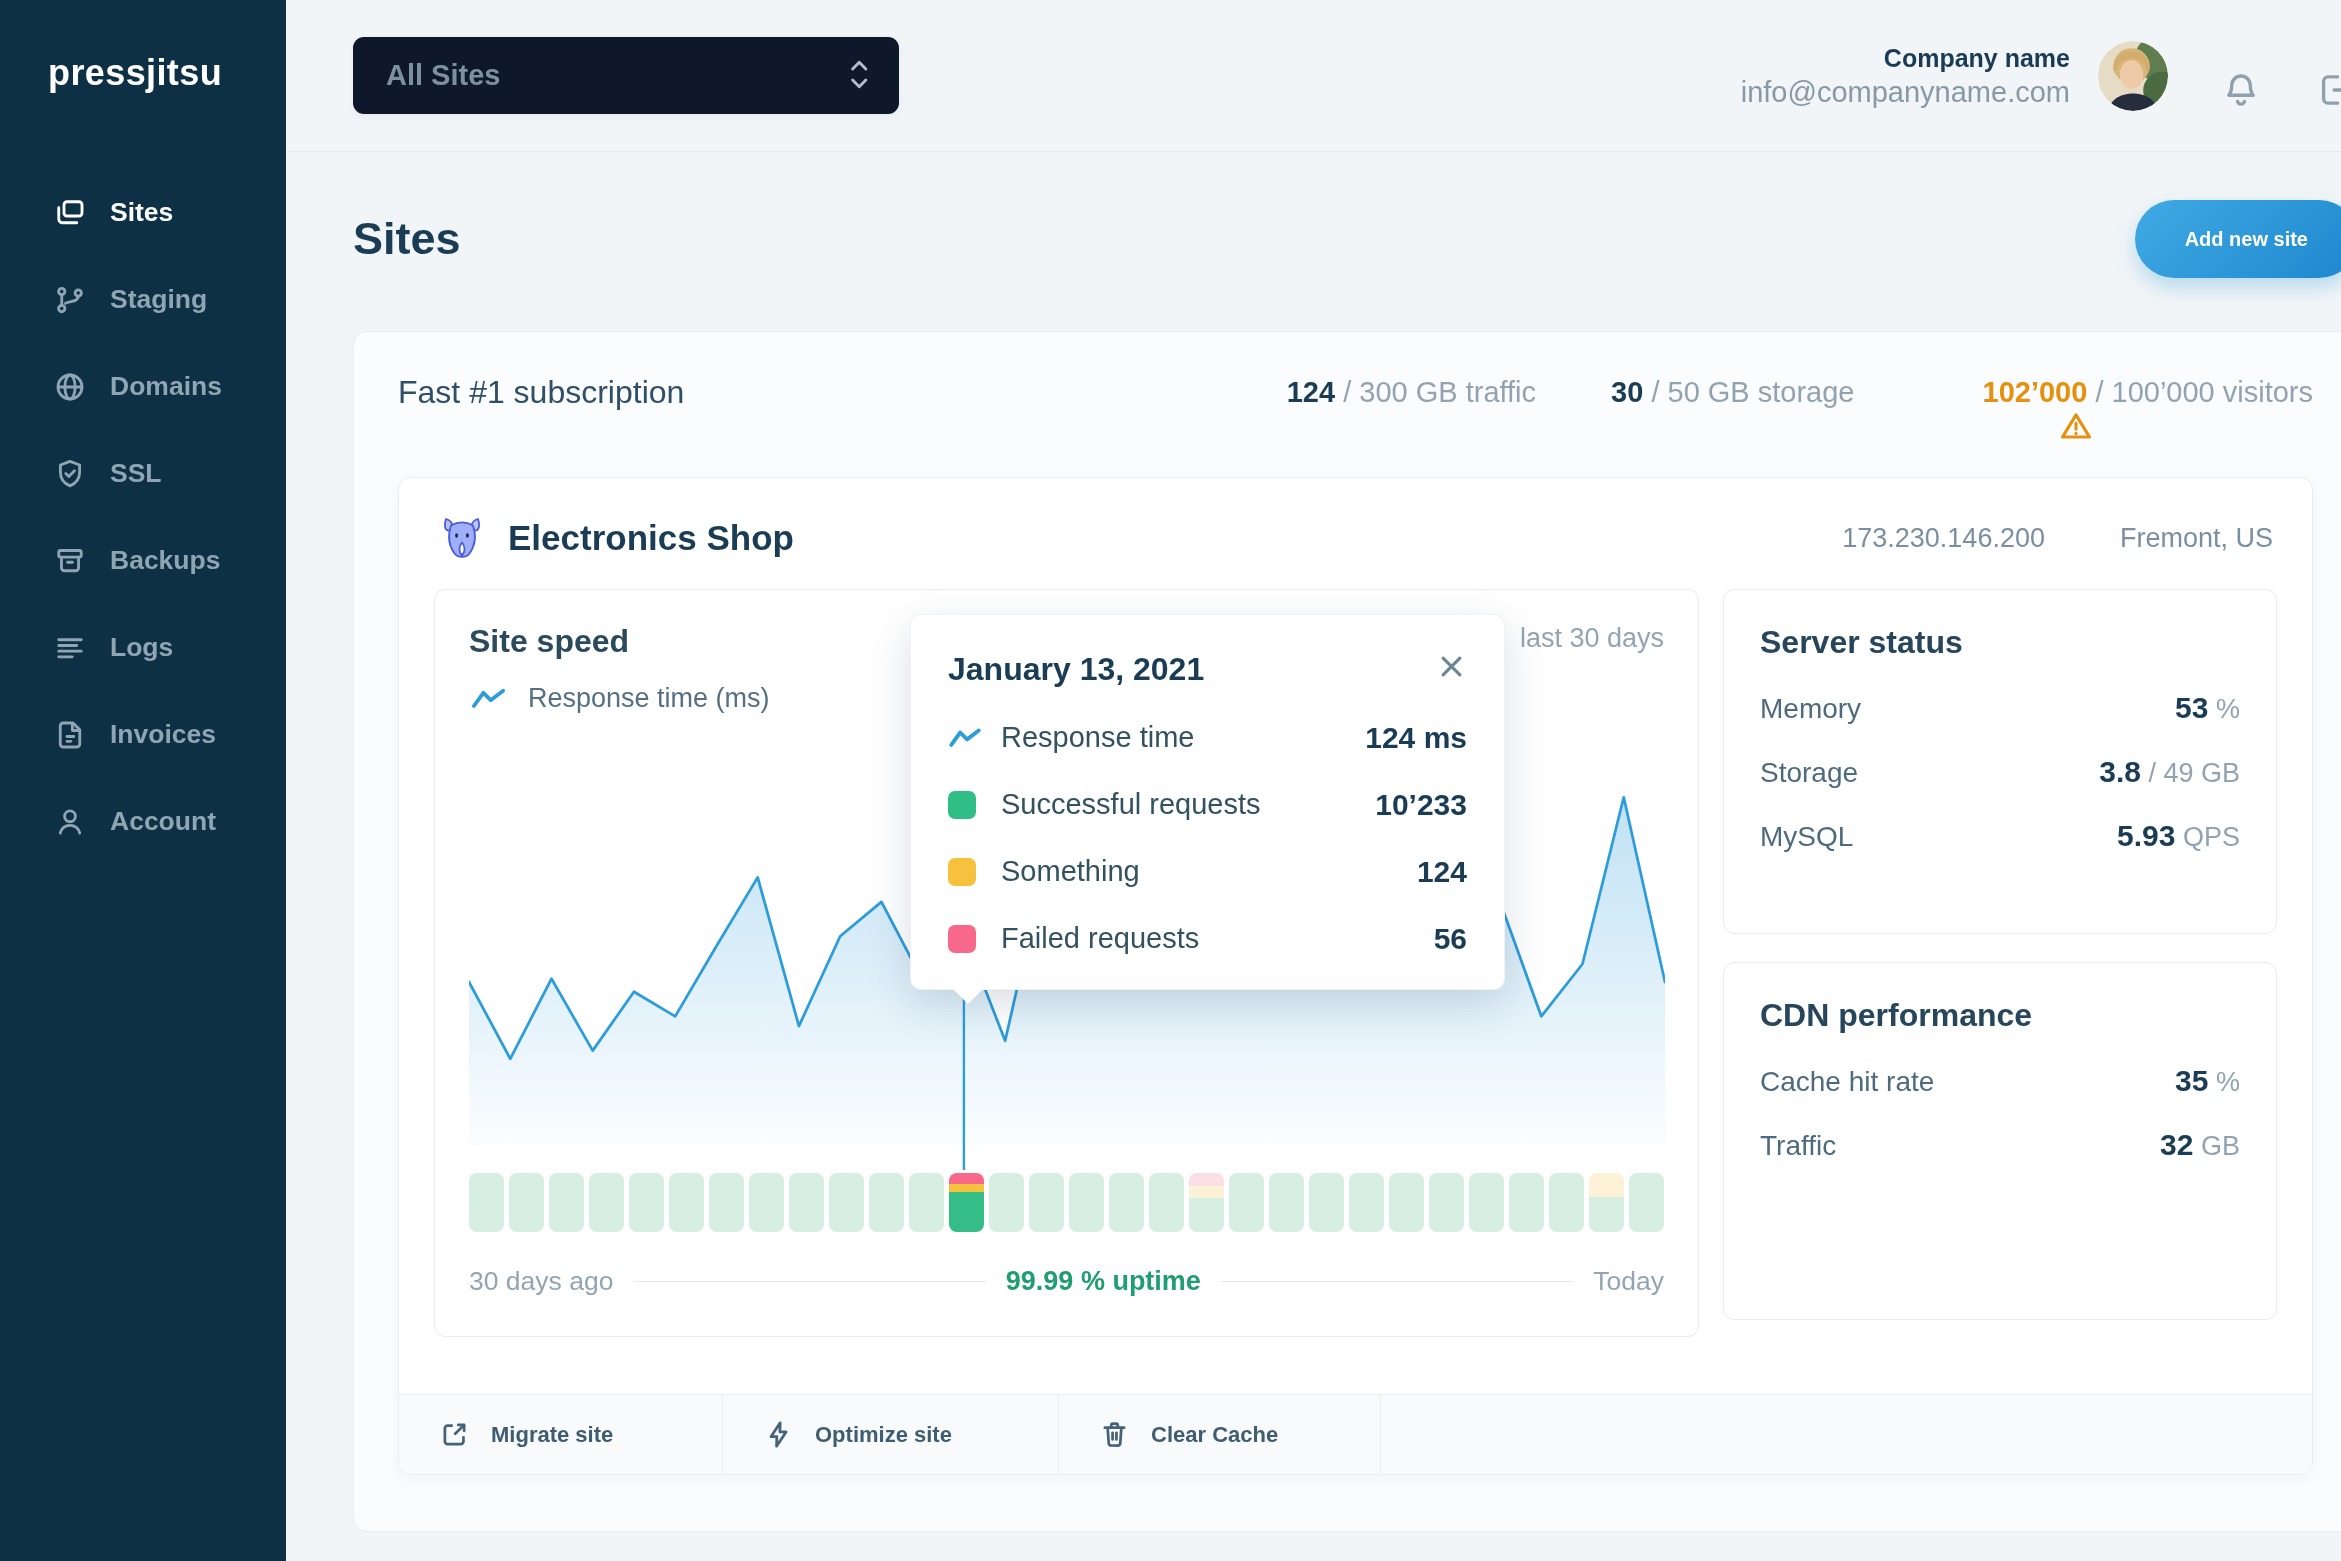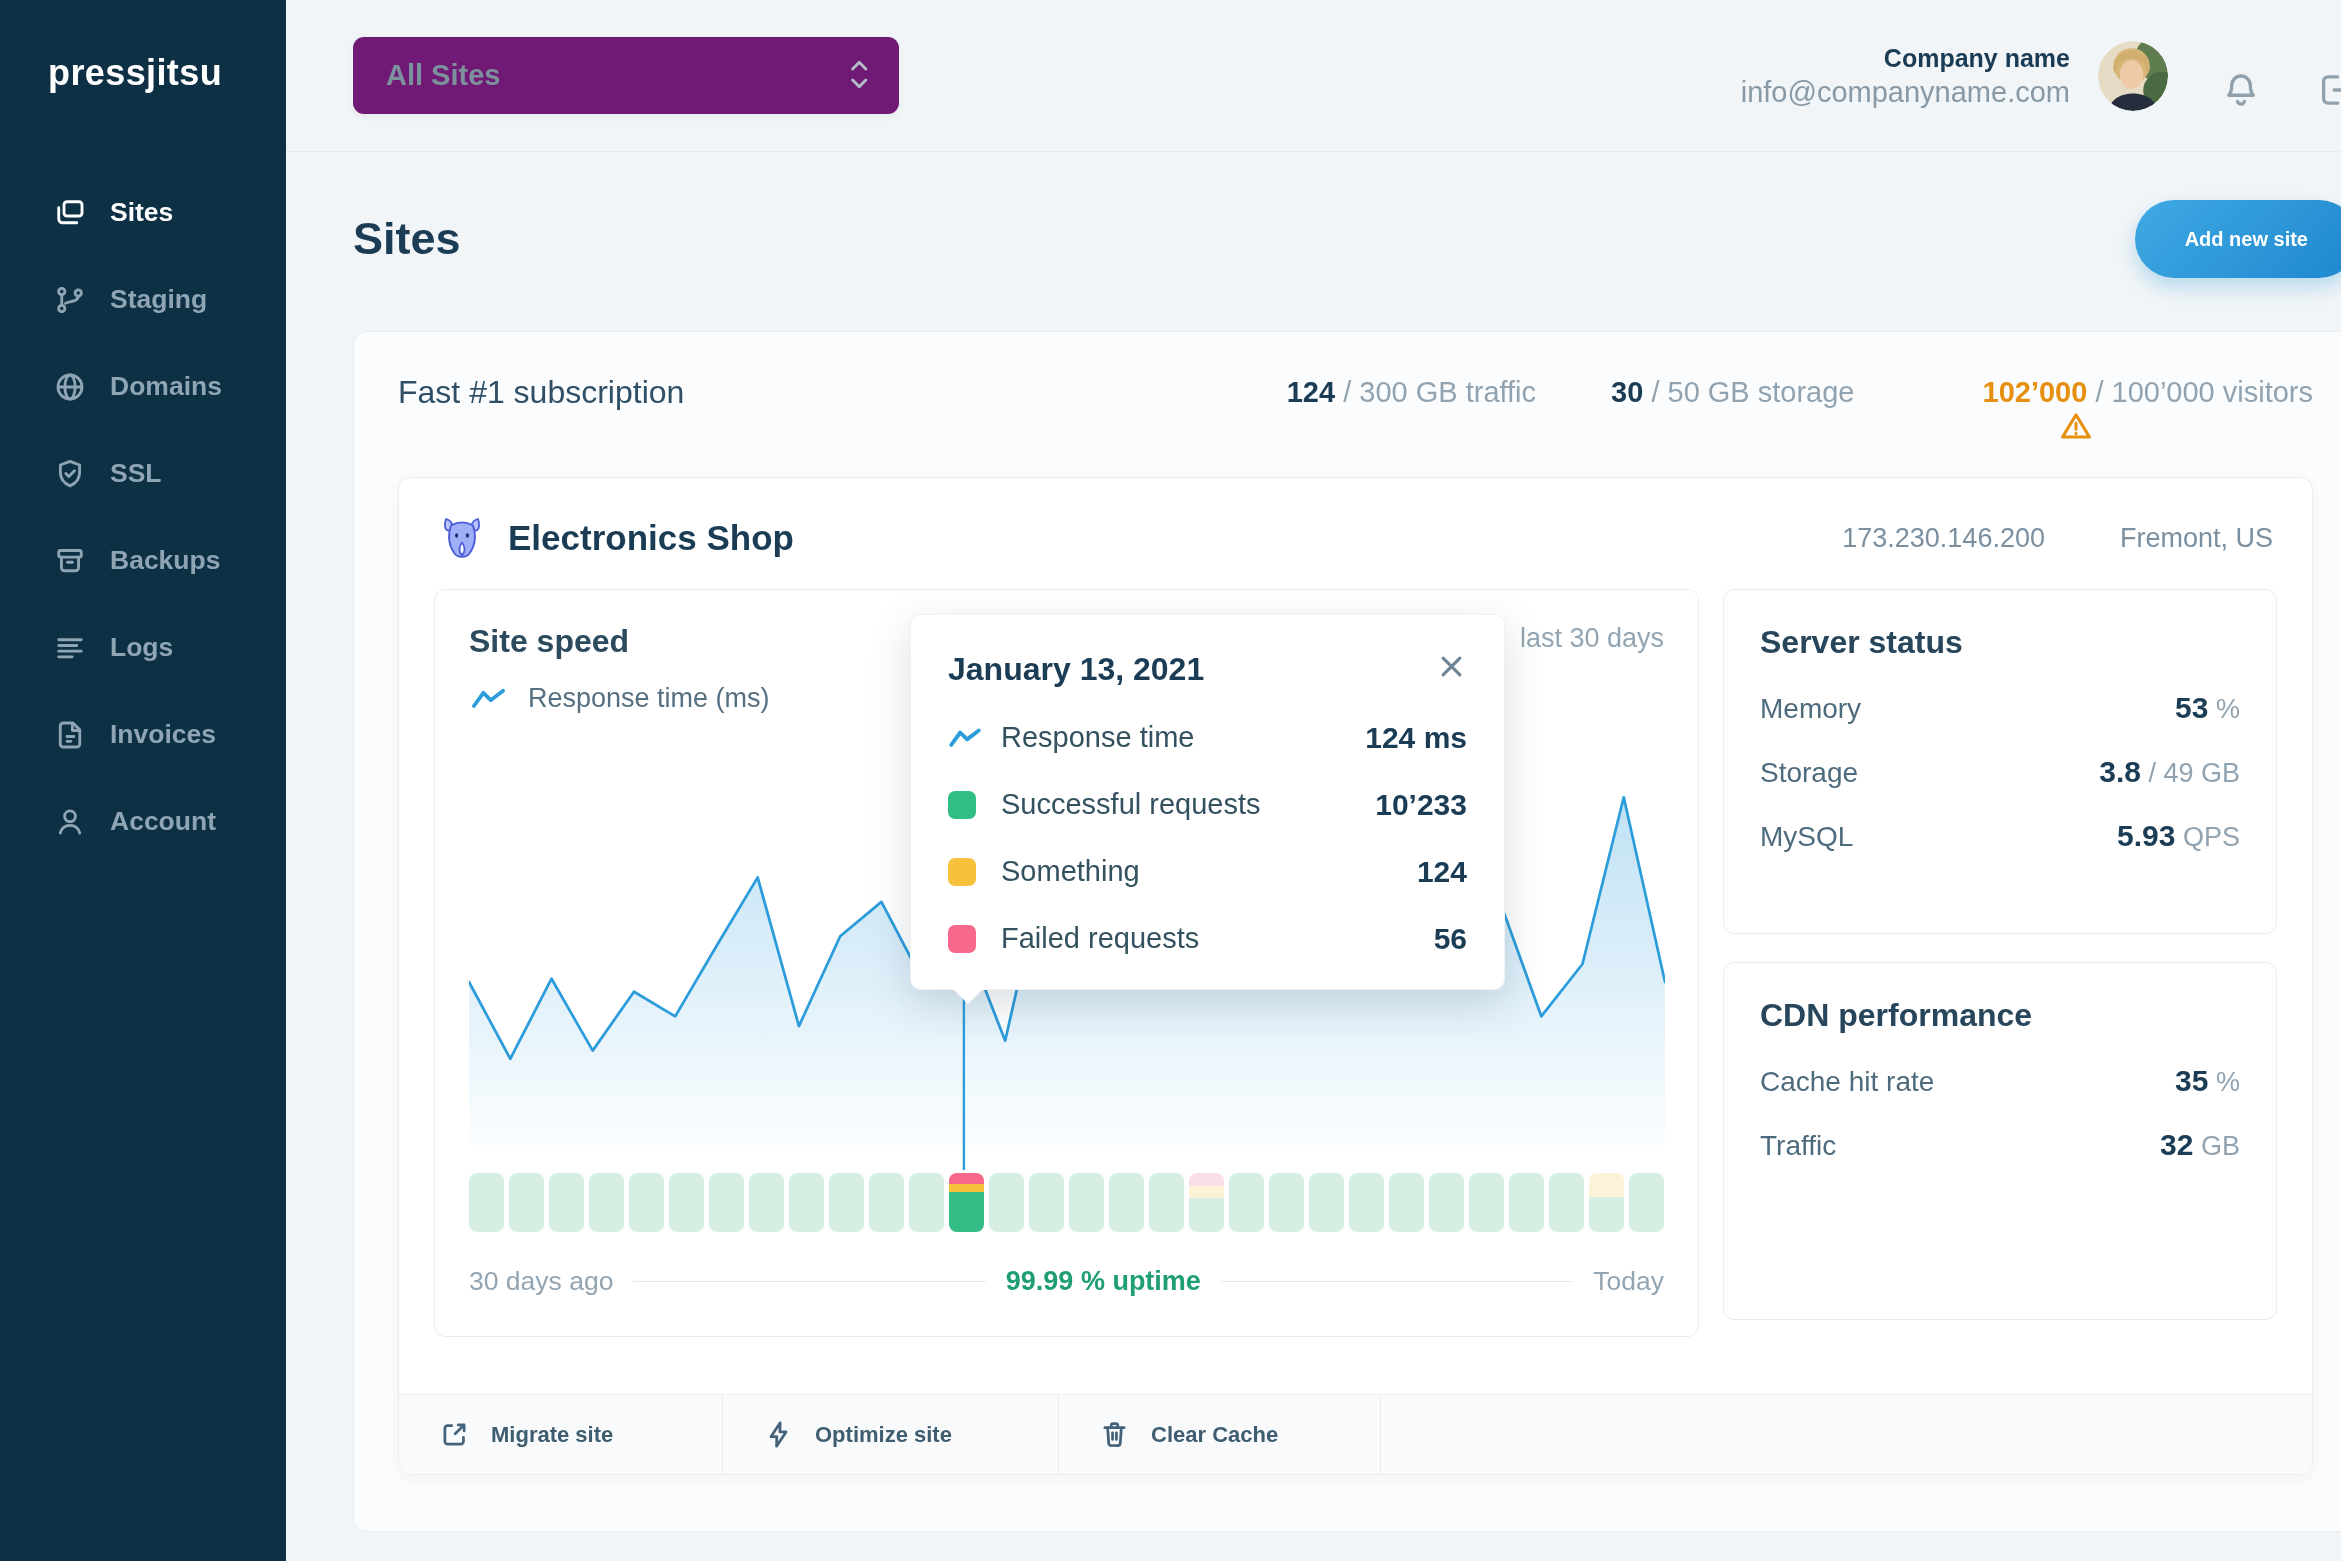--- a/index.html
+++ b/index.html
@@ -15,21 +15,21 @@
             color:#8FA5B4;font-size:26.5px;font-weight:700;}
   .nav-item .nicon{width:36px;height:36px;margin-right:22px;flex:0 0 36px;}
   .nav-item svg{width:36px;height:36px;stroke:currentColor;fill:none;stroke-width:1.9;
                 stroke-linecap:round;stroke-linejoin:round;}
   .nav-item.active{color:#FFFFFF;}
 
   
   .main{flex:1;display:flex;flex-direction:column;}
   .topbar{height:152px;flex:0 0 152px;display:flex;align-items:center;
           padding:0 44px 0 67px;border-bottom:1.6px solid #E6EBEE;}
-  .site-select{width:546px;height:77px;background:#701a75;border-radius:11px;
+  .site-select{width:546px;height:77px;background:#0f172a;border-radius:11px;
                box-shadow:0 2.3px 7.8px rgba(30,55,80,.05);display:flex;align-items:center;
                padding:0 26.5px 0 33px;cursor:pointer;}
   .site-select .sel-label{flex:1;font-size:29px;font-weight:600;color:#7C909D;}
   .topbar-right{margin-left:auto;display:flex;align-items:flex-end;}
   .company-block{text-align:right;margin-right:28px;line-height:1.25;}
   .company-name{font-size:25px;font-weight:700;color:#1A3B54;}
   .company-email{font-size:29px;color:#8799A6;}
   .avatar{width:70px;height:70px;border-radius:50%;overflow:hidden;flex:0 0 70px;cursor:pointer;}
   .icon-btn{width:42px;height:42px;margin-left:52px;cursor:pointer;color:#90A1AD;}
   .icon-btn svg{width:42px;height:42px;stroke:currentColor;fill:none;stroke-width:1.9;

